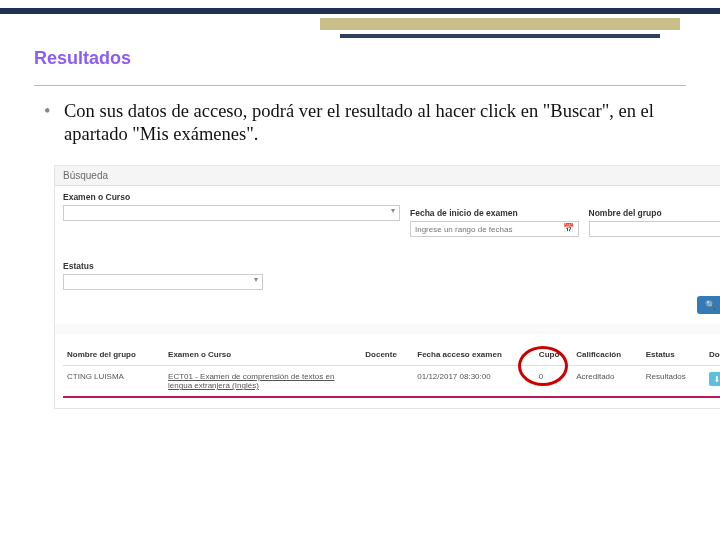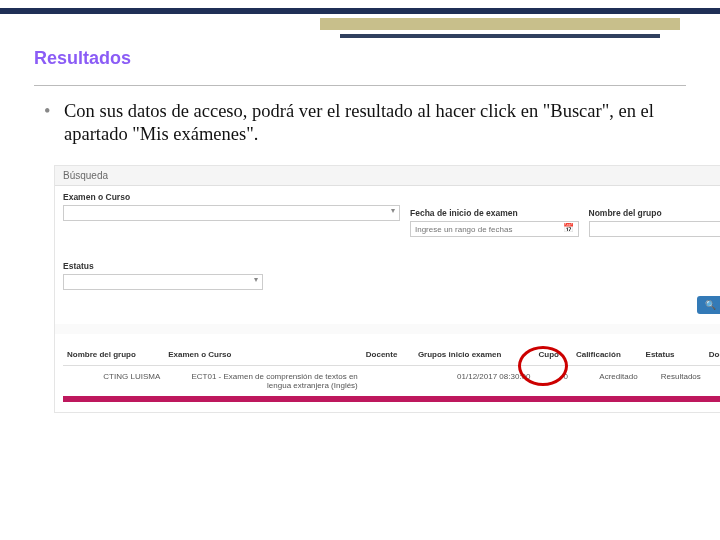--- a/index.html
+++ b/index.html
@@ -146,25 +146,24 @@
     text-align: left;
     font-weight: bold;
     color: #333;
     padding: 6px 4px;
     border-bottom: 1px solid #ddd;
     background: #fff;
     font-size: 8px;
   }
   .tbl td {
     padding: 6px 4px;
-    border-bottom: 6px solid #be185d;
+    border-bottom: 2px solid #be185d;
     color: #555;
     font-size: 8px;
     vertical-align: top;
-    text-align: right;
   }
   .btn-opt {
     background: #5bc0de;
     color: #fff;
     border-radius: 2px;
     width: 16px; height: 14px;
     display: inline-flex;
     align-items: center;
     justify-content: center;
     font-size: 8px;
@@ -233,31 +232,31 @@
 
     <div class="gap"></div>
 
     <div class="panel-body tbl-wrap">
       <table class="tbl">
         <thead>
           <tr>
             <th>Nombre del grupo</th>
             <th>Examen o Curso</th>
             <th>Docente</th>
-            <th>Grupos inicio examen</th>
+            <th>Fecha acceso examen</th>
             <th>Cupo</th>
             <th>Calificación</th>
             <th>Estatus</th>
             <th>Docente</th>
           </tr>
         </thead>
         <tbody>
           <tr>
             <td>CTING LUISMA</td>
-            <td style="max-width:150px;">ECT01 - Examen de comprensión de textos en lengua extranjera (Inglés)</td>
+            <td style="max-width:150px;text-decoration:underline;">ECT01 - Examen de comprensión de textos en lengua extranjera (Inglés)</td>
             <td></td>
             <td>01/12/2017 08:30:00</td>
             <td>0</td>
             <td>Acreditado</td>
             <td>Resultados</td>
             <td>
               <span class="btn-opt">
                 <span>⬇</span>
               </span>
             </td>

